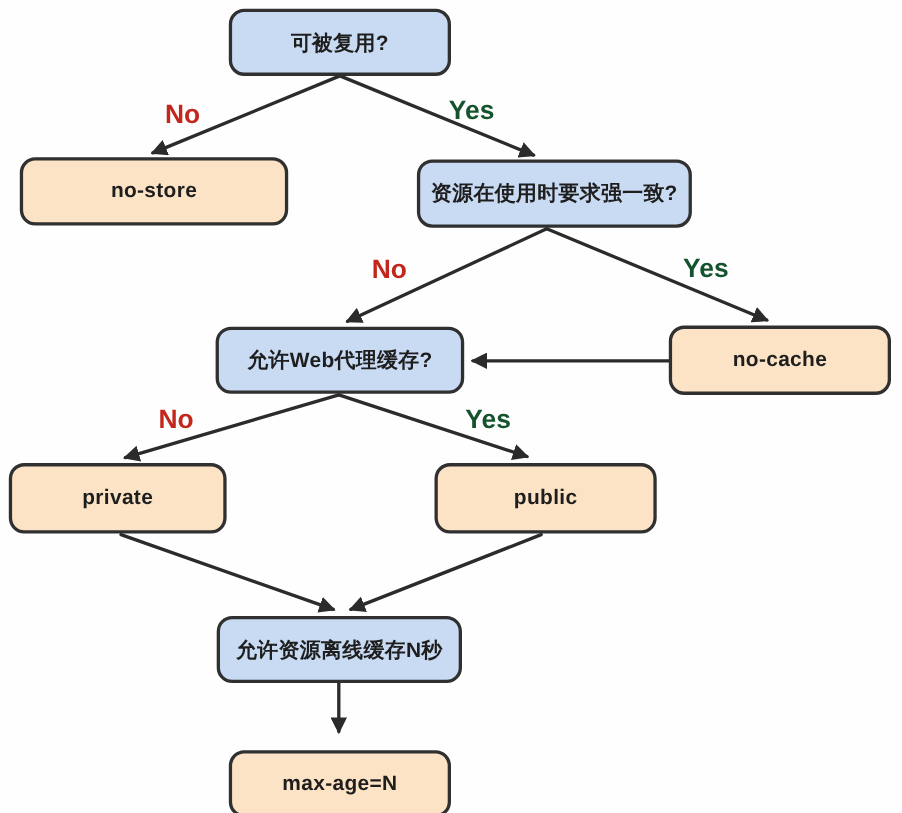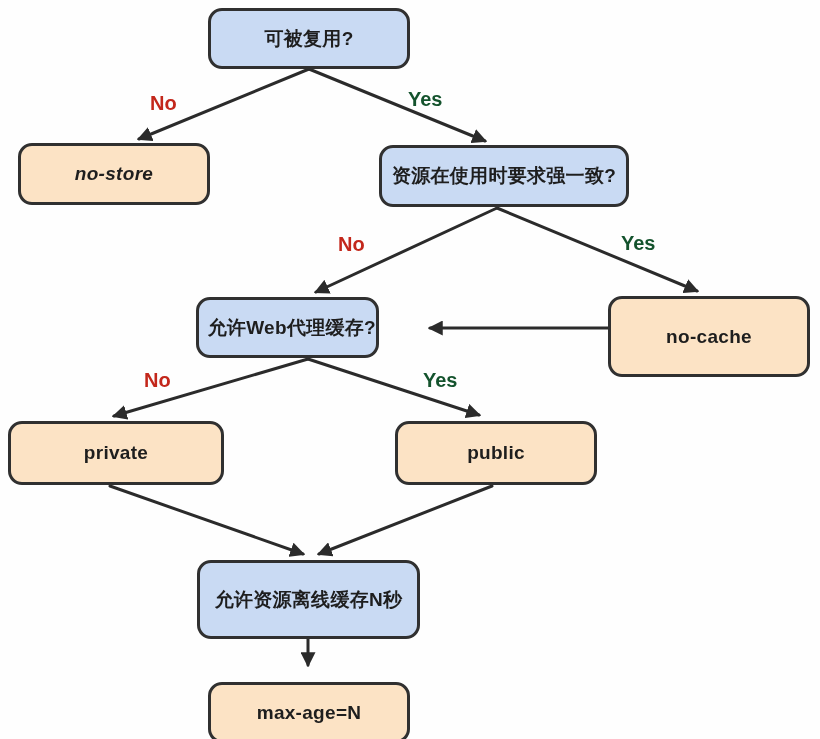--- a/index.html
+++ b/index.html
@@ -39,36 +39,36 @@
     font-size: 19px;
     color: #1e1e1e;
     text-align: center;
     letter-spacing: 0.3px;
   }
   .node.decision { background: #c9daf3; }
   .node.result   { background: #fce3c5; }
   .edge-label {
     position: absolute;
     font-weight: bold;
-    font-size: 20px;
+    font-size: 24px;
     line-height: 1;
     white-space: nowrap;
   }
   .edge-label.no  { color: #c3271b; }
   .edge-label.yes { color: #14532d; }
 
   
   #n-reusable  { left: 208px; top: 8px;   width: 202px; height: 61px; }
-  #n-no-store  { left: 18px;  top: 143px; width: 192px; height: 62px; font-style: italic; }
+  #n-no-store  { left: 18px;  top: 143px; width: 244px; height: 62px; }
   #n-strong    { left: 379px; top: 145px; width: 250px; height: 62px; }
-  #n-proxy     { left: 196px; top: 297px; width: 183px; height: 61px; justify-content: flex-end; }
-  #n-no-cache  { left: 608px; top: 296px; width: 202px; height: 81px; justify-content: center; }
-  #n-private   { left: 8px;   top: 421px; width: 216px; height: 64px; }
+  #n-proxy     { left: 196px; top: 297px; width: 226px; height: 61px; }
+  #n-no-cache  { left: 608px; top: 296px; width: 202px; height: 63px; justify-content: center; }
+  #n-private   { left: 8px;   top: 421px; width: 198px; height: 64px; }
   #n-public    { left: 395px; top: 421px; width: 202px; height: 64px; }
-  #n-offline   { left: 197px; top: 560px; width: 223px; height: 79px; text-align: center; }
+  #n-offline   { left: 197px; top: 560px; width: 223px; height: 61px; text-align: center; }
   #n-max-age   { left: 208px; top: 670px; width: 202px; height: 61px; margin-top: 12px; }
 
   
   #el-top-no    { left: 150px; top: 93px;  }
   #el-top-yes   { left: 408px; top: 89px;  }
   #el-mid-no    { left: 338px; top: 234px; }
   #el-mid-yes   { left: 621px; top: 233px; }
   #el-proxy-no  { left: 144px; top: 370px; }
   #el-proxy-yes { left: 423px; top: 370px; }
 </style>

